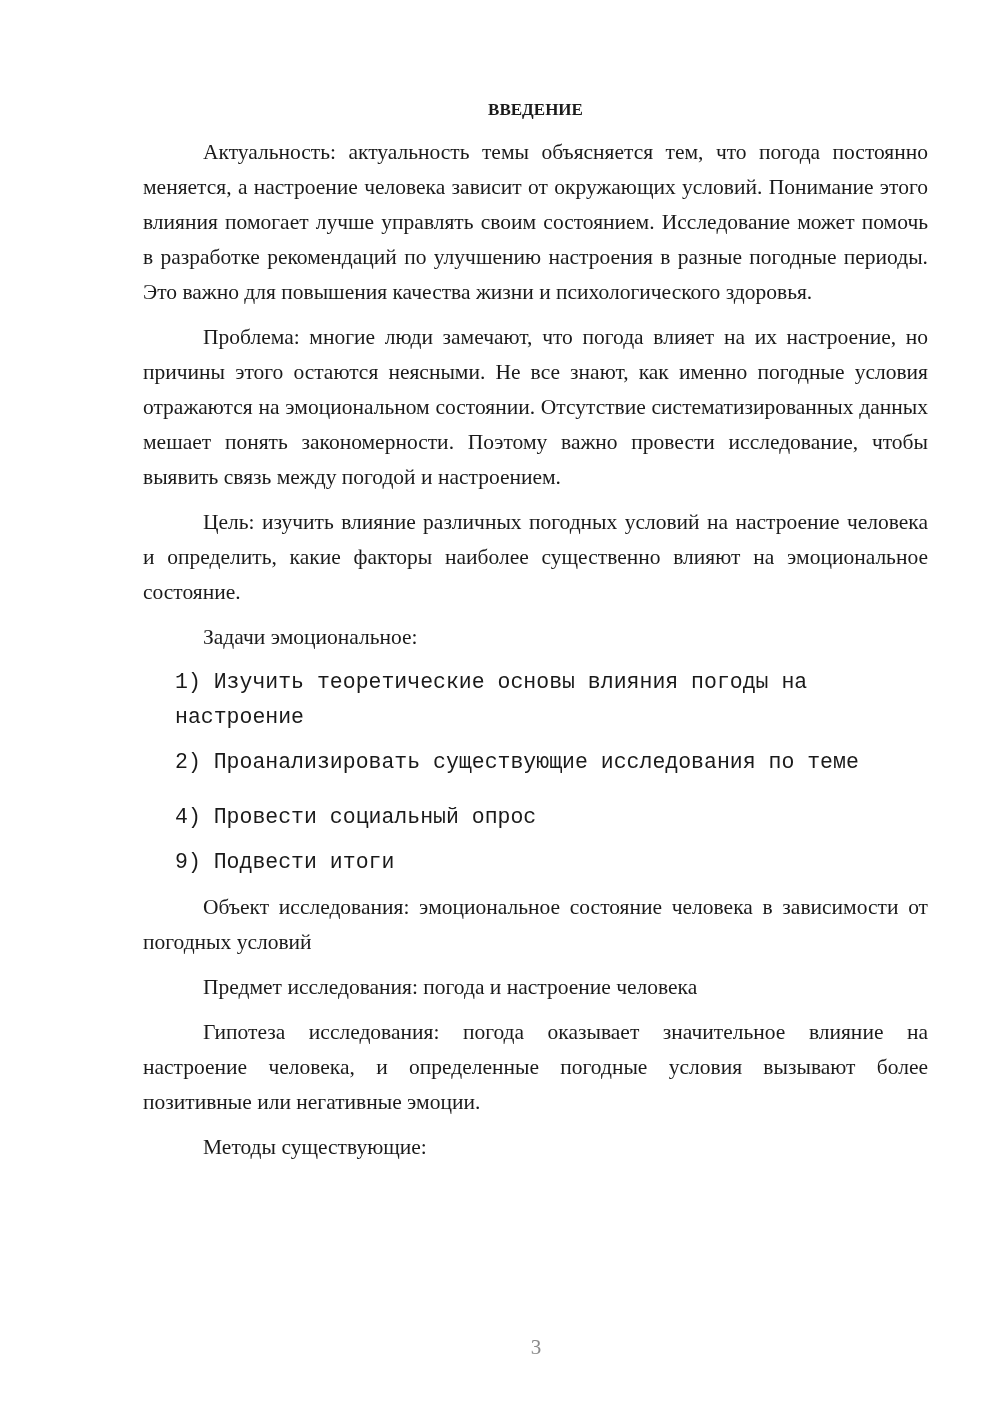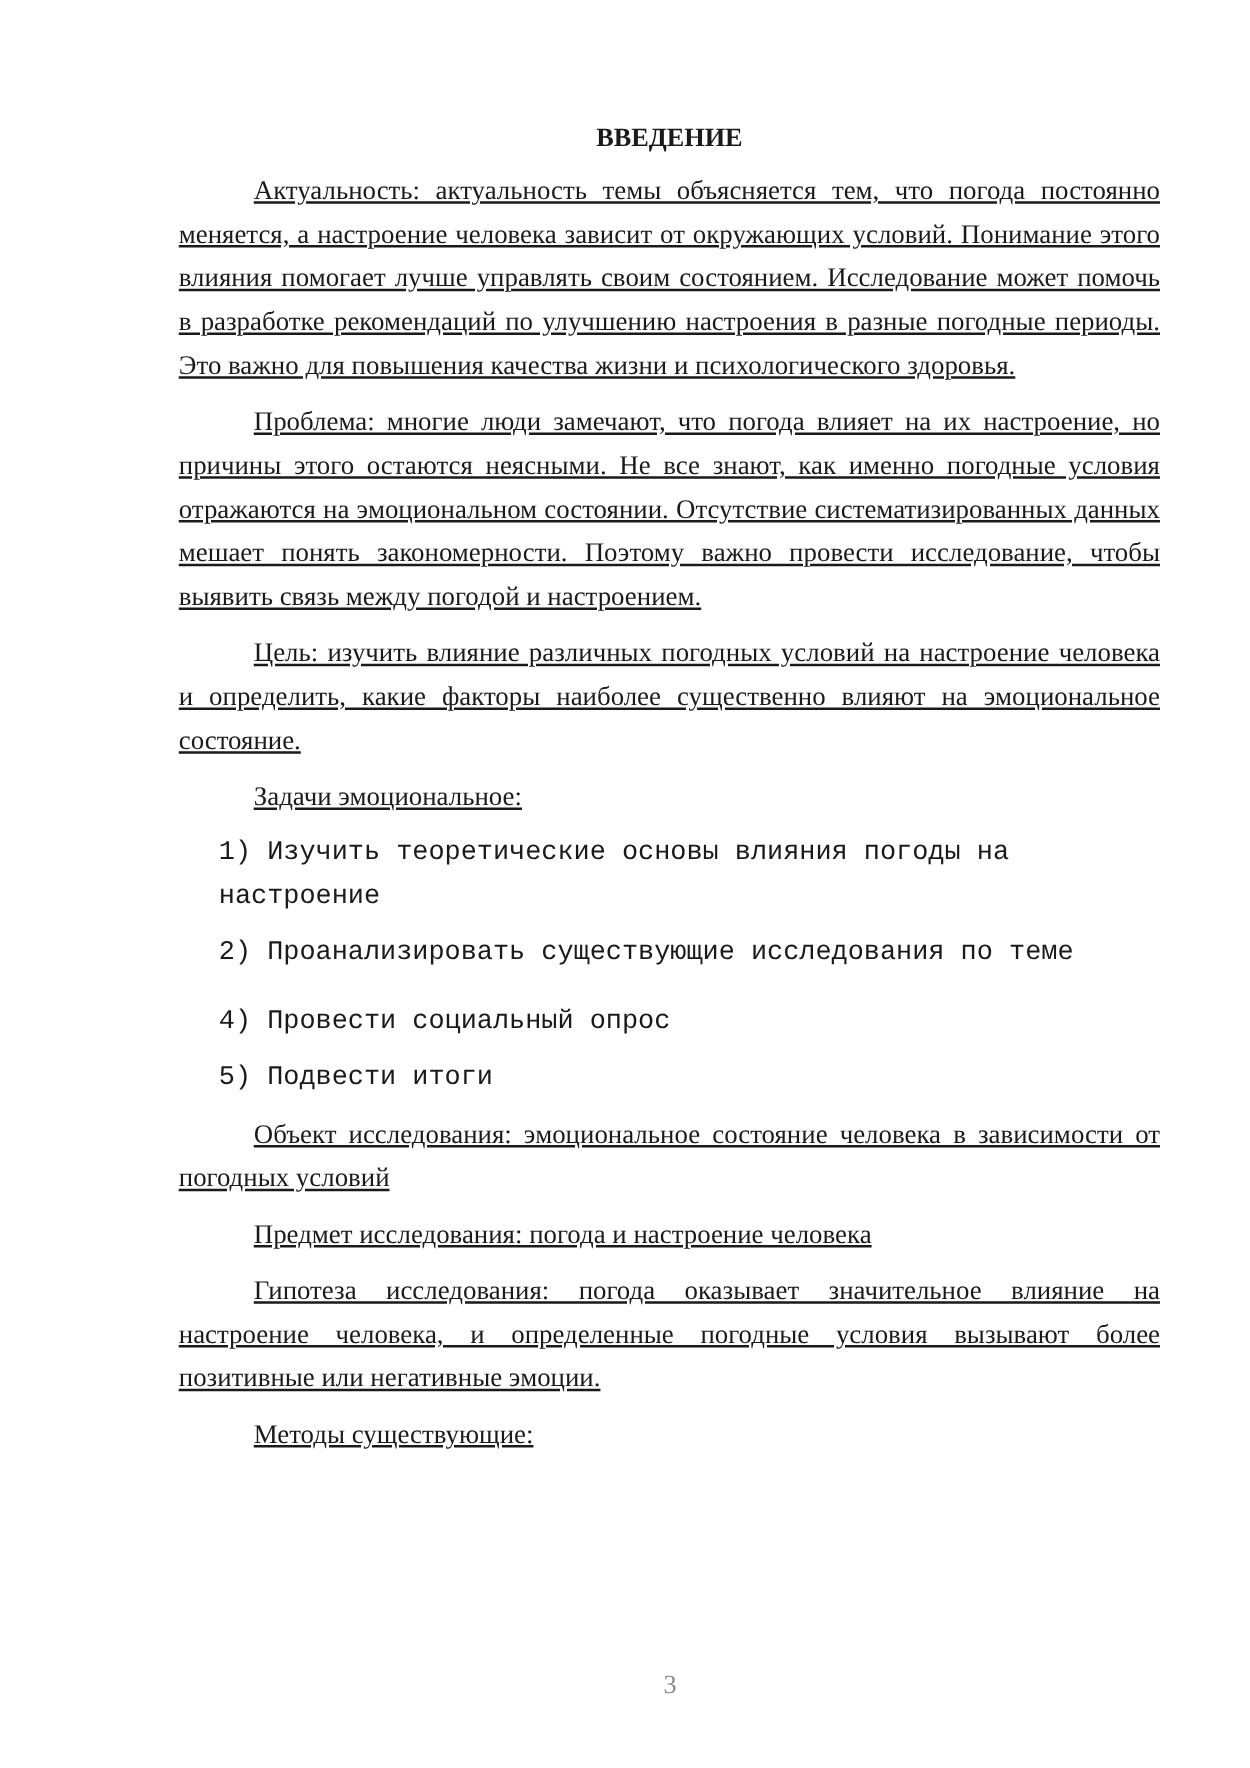--- a/index.html
+++ b/index.html
@@ -19,30 +19,29 @@
     position: absolute;
     left: 143px;
     top: 95px;
     width: 785px;
     font-size: 21.5px;
     line-height: 35px;
   }
   .heading {
     text-align: center;
     font-weight: bold;
-    font-size: 21px;
+    font-size: 17px;
     line-height: 30px;
     margin: 0 0 0 0;
     padding-left: 0;
   }
   .para {
     text-align: justify;
     text-indent: 60px;
     margin: 0;
-    text-decoration: underline;
   }
   .gap { height: 10px; }
   .list-item {
     margin: 0;
     padding-left: 32px;
     line-height: 35px;
     font-family: Liberation Mono, monospace;
   }
   .list-gap { height: 10px; }
   .page-number {
@@ -77,21 +76,21 @@
   <div class="list-gap"></div>
 
   <div>
     <p class="list-item">1) Изучить теоретические основы влияния погоды на настроение</p>
     <div class="list-gap"></div>
     <p class="list-item">2) Проанализировать существующие исследования по теме</p>
     <div class="list-gap"></div>
     <div class="list-gap"></div>
     <p class="list-item">4) Провести социальный опрос</p>
     <div class="list-gap"></div>
-    <p class="list-item">5) Подвести итоги</p>
+    <p class="list-item">9) Подвести итоги</p>
   </div>
   <div class="gap"></div>
 
   <p class="para">Объект исследования: эмоциональное состояние человека в зависимости от погодных условий</p>
   <div class="gap"></div>
 
   <p class="para">Предмет исследования: погода и настроение человека</p>
   <div class="gap"></div>
 
   <p class="para">Гипотеза исследования: погода оказывает значительное влияние на настроение человека, и определенные погодные условия вызывают более позитивные или негативные эмоции.</p>

